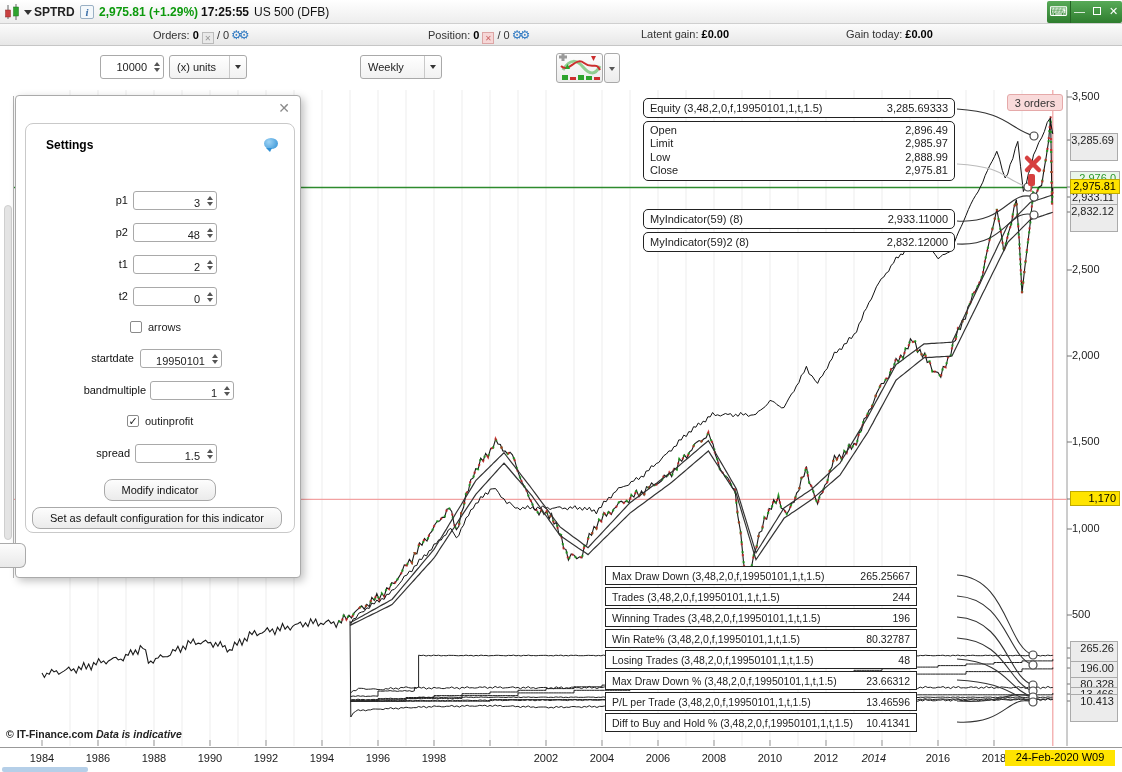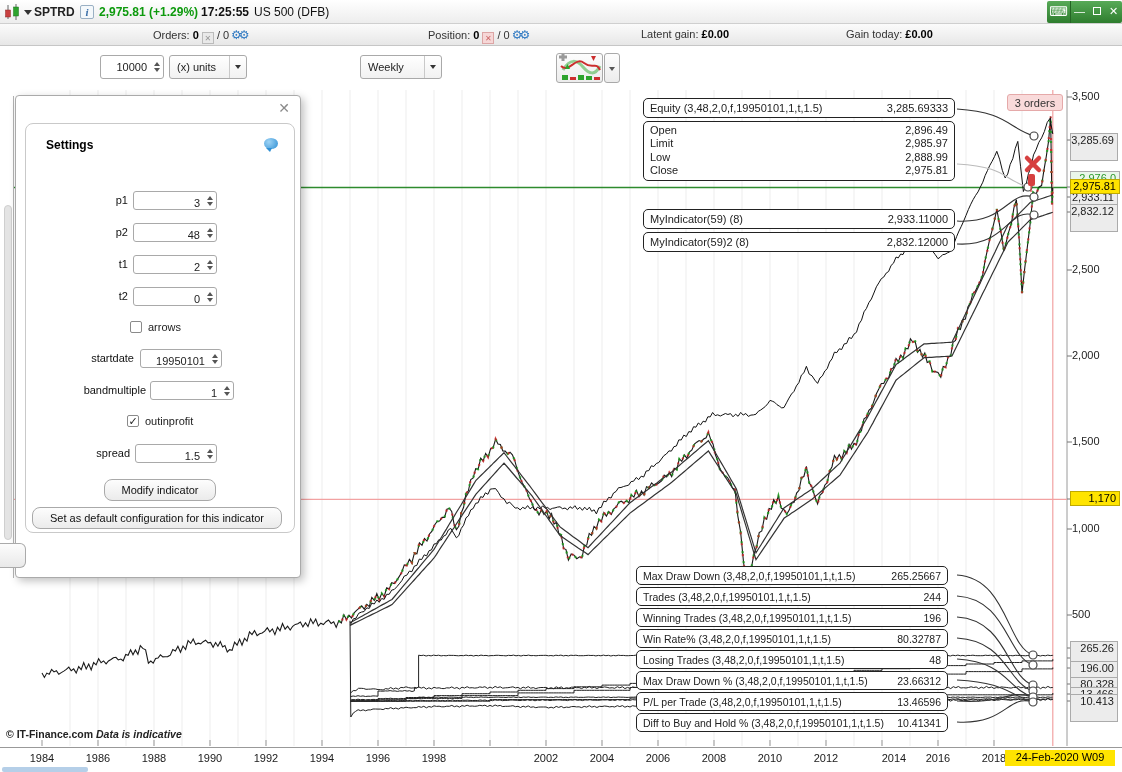--- a/index.html
+++ b/index.html
@@ -75,21 +75,21 @@
   
   .chart{position:absolute;left:0;top:90px;width:1122px;height:657px;background:#fff;}
   #plot{position:absolute;left:0;top:0;}
   .infobox{position:absolute;left:643px;width:312px;border:1.5px solid #222;border-radius:5px;background:#fff;
     display:flex;justify-content:space-between;align-items:center;padding:0 6px;height:20px;z-index:3;}
   .infobox .v{font-weight:normal;margin-left:8px;}
   #ohlc-box{position:absolute;left:643px;top:31px;width:312px;border:1.5px solid #222;border-radius:5px;background:#fff;
     padding:2px 6px;z-index:3;}
   .ohlc-row{display:flex;justify-content:space-between;line-height:13.4px;}
   .ohlc-row.green{color:#189818;}
-  .stat-box{position:absolute;left:636px;width:312px;height:19px;border:1.5px solid #222;border-radius:5px;background:#fff;
+  .stat-box{position:absolute;left:605px;width:312px;height:19px;border:1.5px solid #222;border-radius:0;background:#fff;
     display:flex;justify-content:space-between;align-items:center;padding:0 6px;z-index:3;font-size:10.5px;white-space:nowrap;}
   .badge{position:absolute;left:1007px;top:4px;width:56px;height:17px;background:#f9dada;border:1px solid #e5a9a9;
     border-radius:3px;text-align:center;line-height:16px;color:#333;z-index:4;}
   
   .ylab{position:absolute;left:1072px;color:#222;height:13px;line-height:13px;}
   .ybox{position:absolute;left:1070px;width:48px;height:28px;background:#ececec;border:1px solid #ababab;
     text-align:right;padding-right:3px;line-height:12px;color:#222;}
   .yyellow{position:absolute;left:1070px;width:50px;height:15px;background:#ffe400;border:1px solid #bfa900;
     text-align:right;padding-right:3px;line-height:13px;color:#000;z-index:3;}
   .ygreen{position:absolute;left:1070px;width:50px;height:15px;background:#eaf6ea;border:1px solid #ababab;
@@ -603,20 +603,20 @@
         <div class="xlab" style="left: 300px;">1994</div>
         <div class="xlab" style="left: 356px;">1996</div>
         <div class="xlab" style="left: 412px;">1998</div>
         <div class="xlab" style="left: 468px; margin-top: 32px;">2000</div>
         <div class="xlab" style="left: 524px;">2002</div>
         <div class="xlab" style="left: 580px;">2004</div>
         <div class="xlab" style="left: 636px;">2006</div>
         <div class="xlab" style="left: 692px;">2008</div>
         <div class="xlab" style="left: 748px;">2010</div>
         <div class="xlab" style="left: 804px;">2012</div>
-        <div class="xlab" style="left: 872px;">2014</div>
+        <div class="xlab" style="left: 852px; font-style: italic;">2014</div>
         <div class="xlab" style="left: 916px;">2016</div>
         <div class="xlab" style="left: 972px;">2018</div>
       </div>
     <div class="date-label">24-Feb-2020 W09</div>
   </div>
   <div class="hscroll"></div>
 </div>
 
 </body></html>

